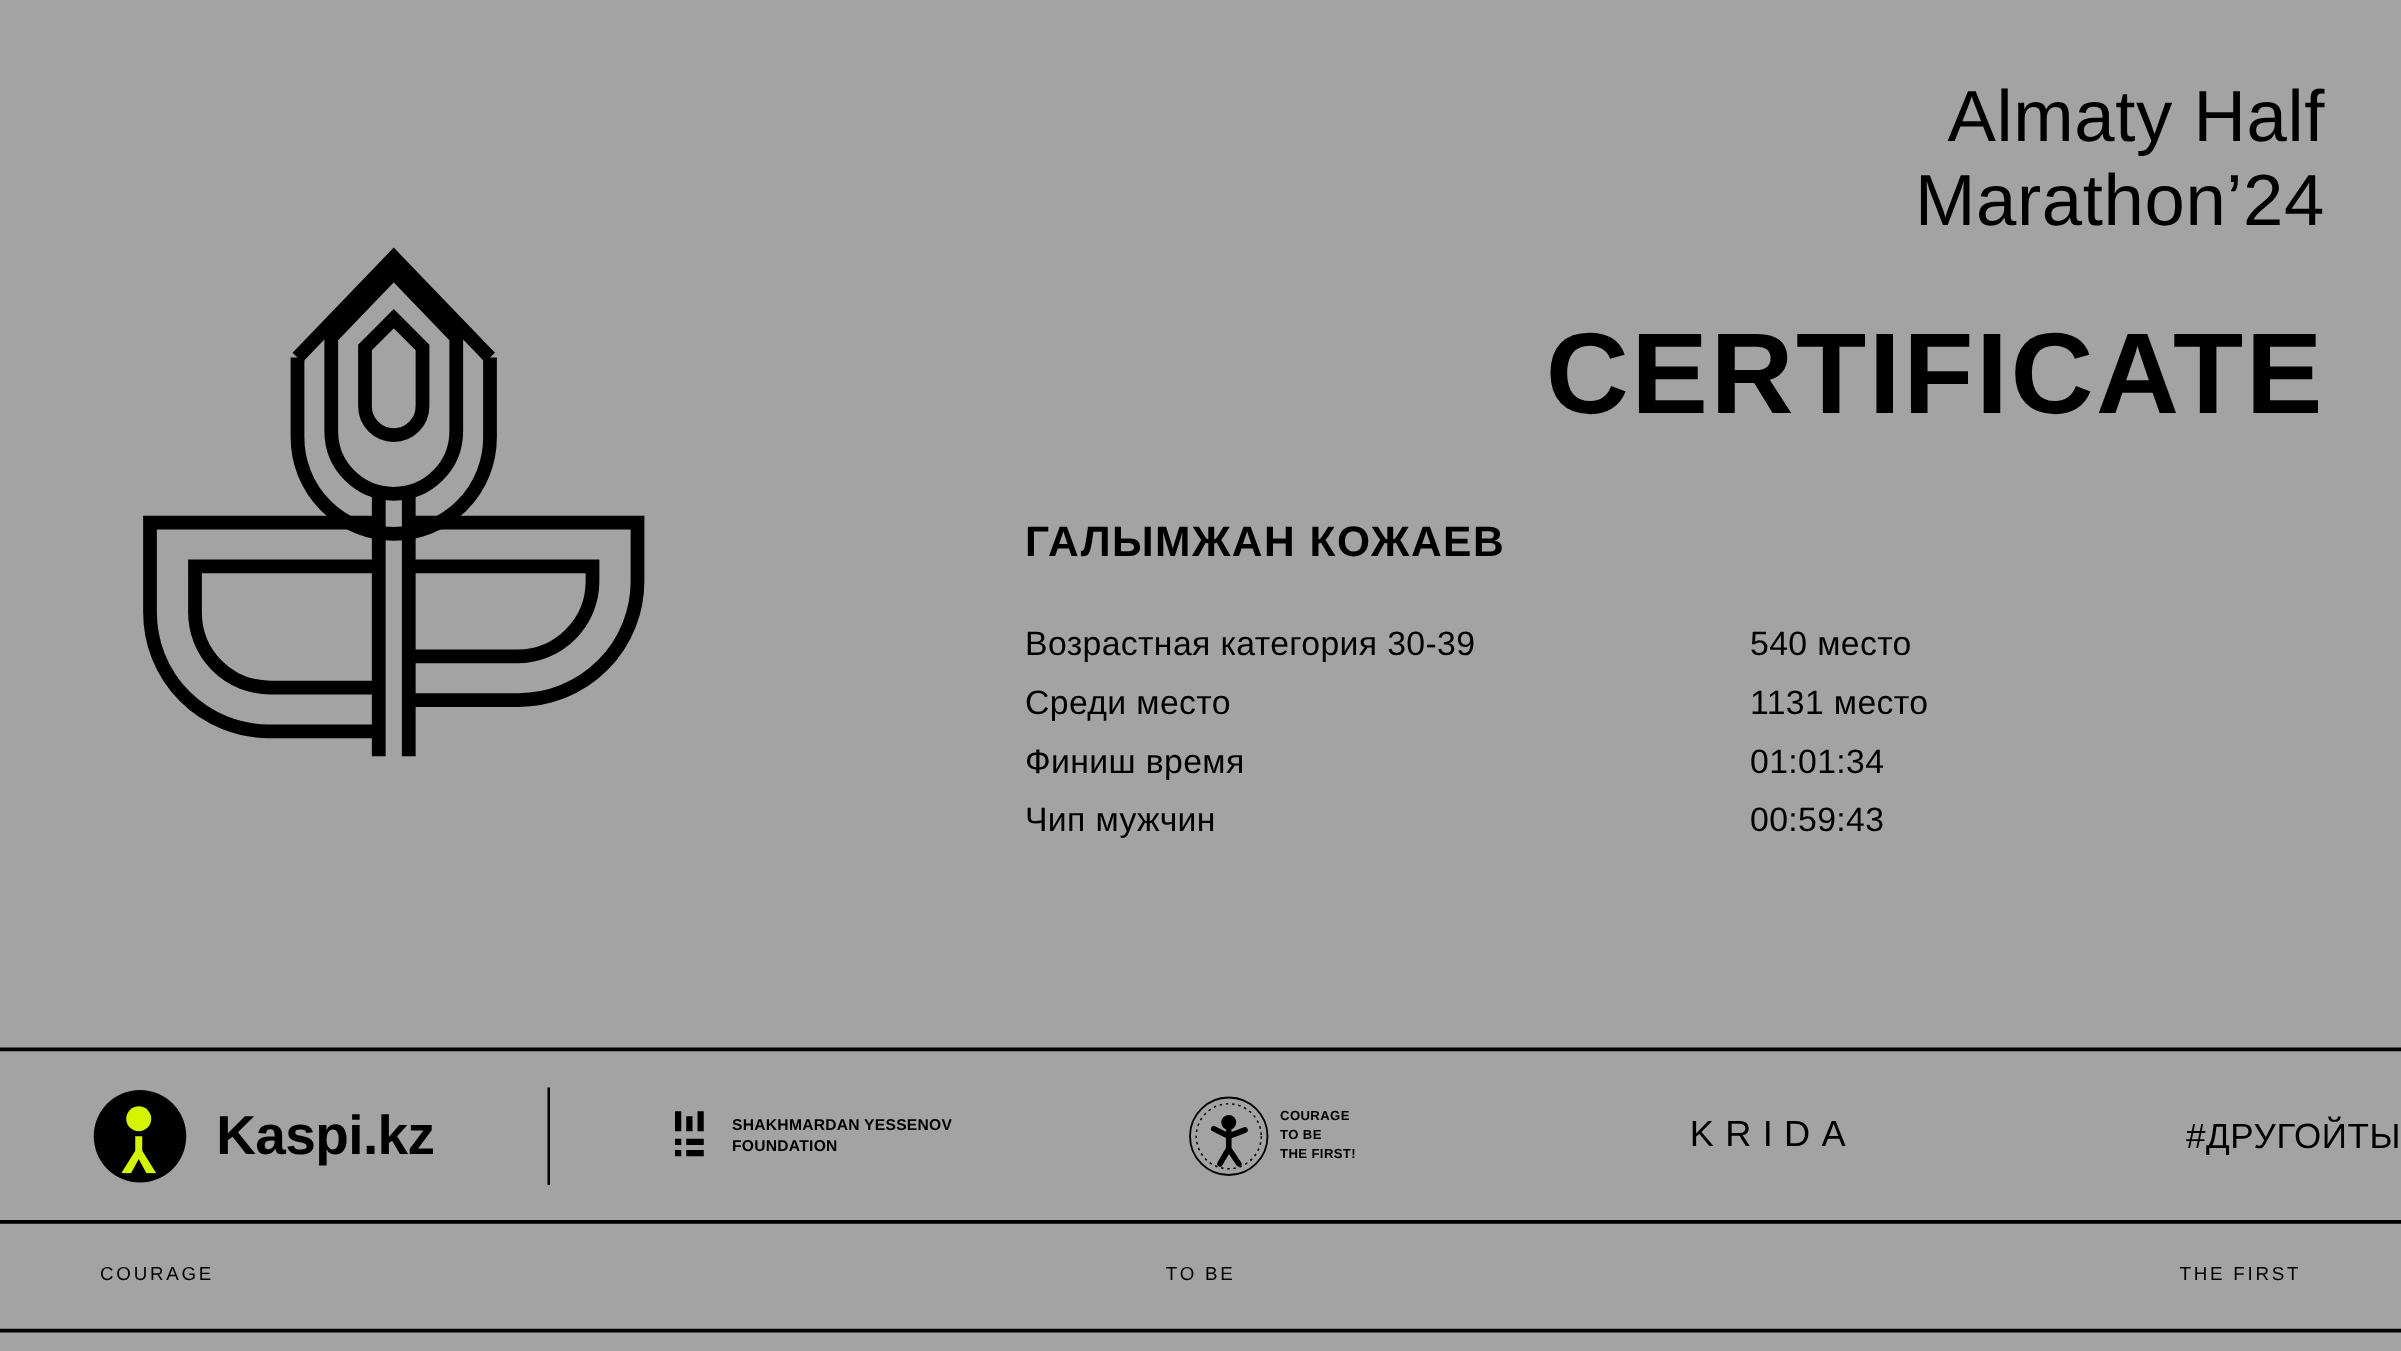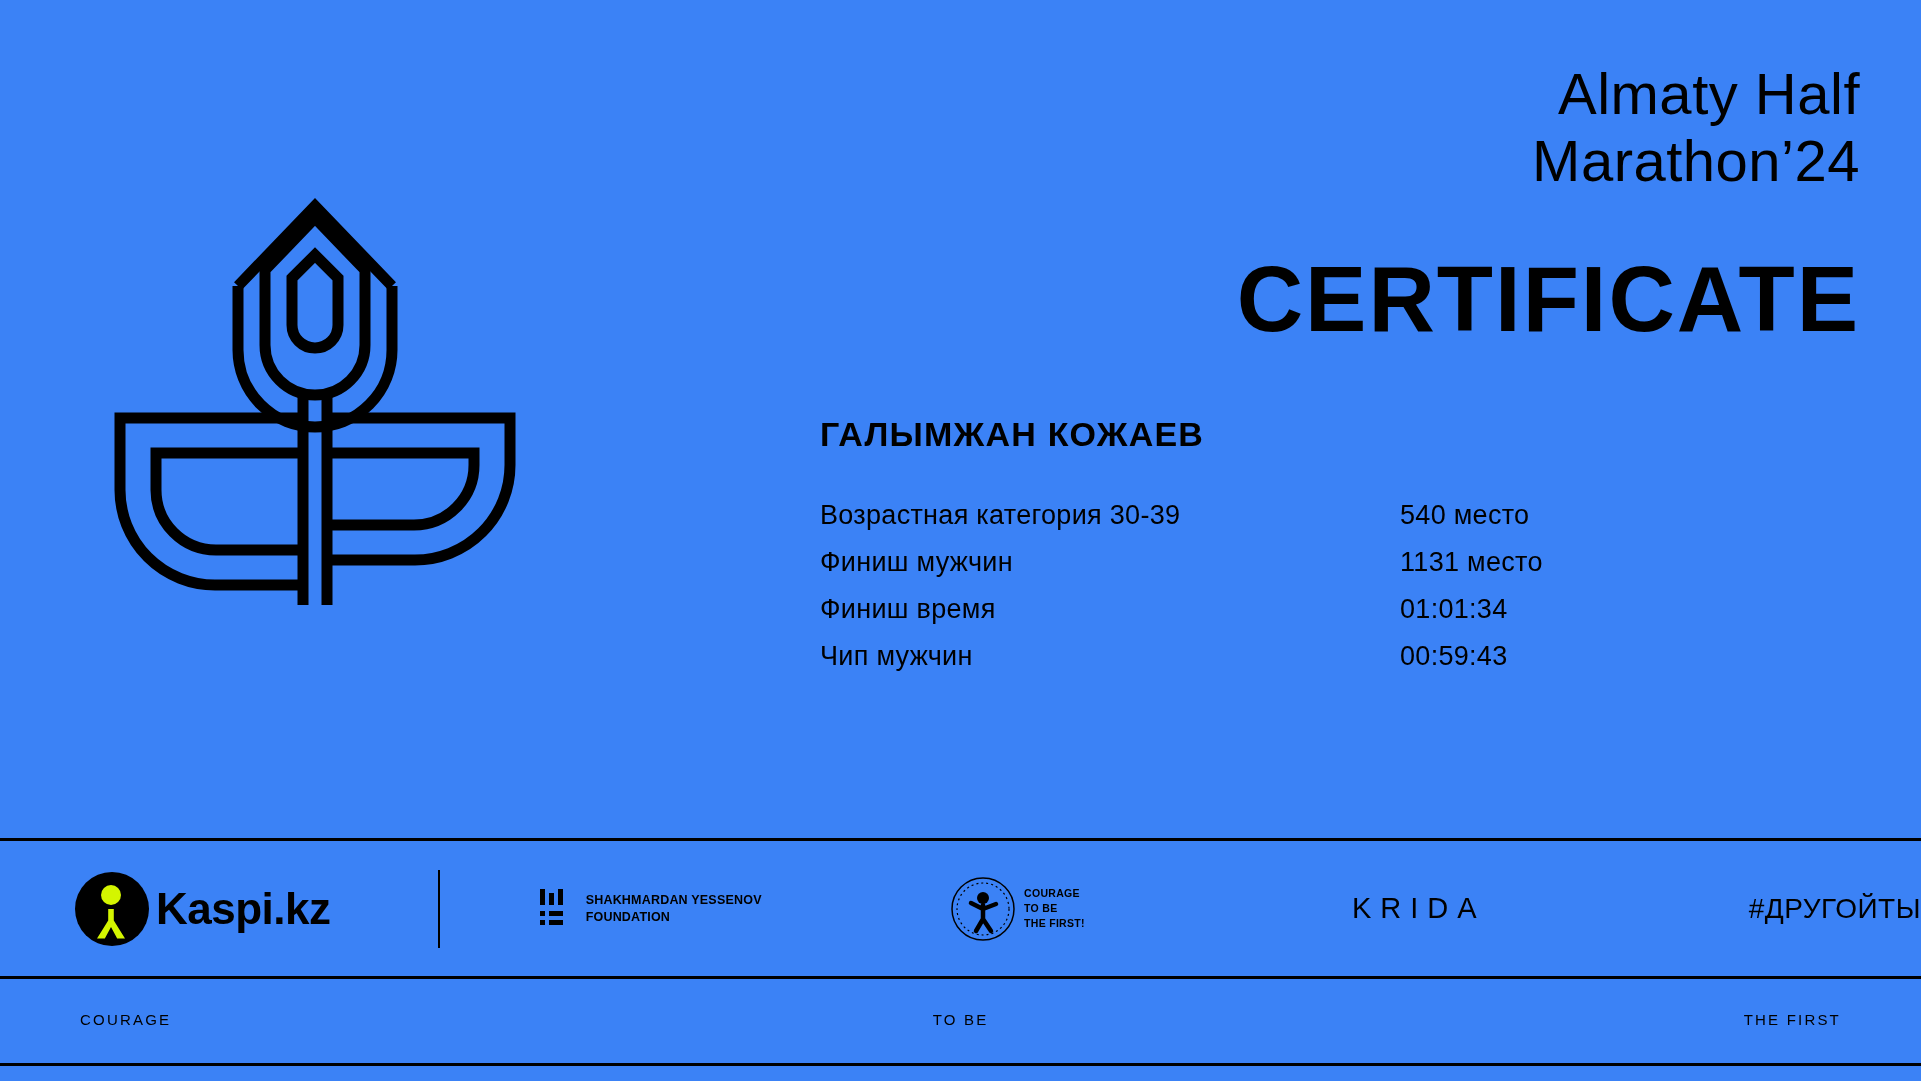--- a/index.html
+++ b/index.html
@@ -7,21 +7,21 @@
     width: 1921px;
     height: 1081px;
     overflow: hidden;
     background: #d4f500;
     font-family: "Liberation Sans", sans-serif;
   }
   .certificate {
     position: relative;
     width: 1921px;
     height: 1081px;
-    background: #3b82f6;
+    background: #a3a3a3;
     color: #000;
   }
 
   
   .main {
     position: absolute;
     left: 0; top: 0;
     width: 1921px;
     height: 838px;
   }
@@ -134,21 +134,21 @@
     position: absolute;
     left: 22px; top: 37px;
     width: 28px; height: 30px;
     background: #d4f500;
     clip-path: polygon(40% 0, 60% 0, 60% 40%, 100% 100%, 72% 100%, 50% 62%, 28% 100%, 0 100%, 40% 40%);
   }
   .kaspi-text {
     font-size: 44px;
     font-weight: bold;
     letter-spacing: -0.5px;
-    margin-left: 7px;
+    margin-left: 24px;
   }
 
   .vsep {
     width: 2px;
     height: 78px;
     background: #000;
     margin-left: 30px;
   }
 
   .yessenov {
@@ -266,21 +266,21 @@
       <div class="cert-word">CERTIFICATE</div>
 
       <div class="athlete-name">ГАЛЫМЖАН КОЖАЕВ</div>
 
       <div class="results">
         <div class="result-row">
           <div class="result-label">Возрастная категория 30-39</div>
           <div class="result-value">540 место</div>
         </div>
         <div class="result-row">
-          <div class="result-label">Финиш мужчин</div>
+          <div class="result-label">Среди место</div>
           <div class="result-value">1131 место</div>
         </div>
         <div class="result-row">
           <div class="result-label">Финиш время</div>
           <div class="result-value">01:01:34</div>
         </div>
         <div class="result-row">
           <div class="result-label">Чип мужчин</div>
           <div class="result-value">00:59:43</div>
         </div>

